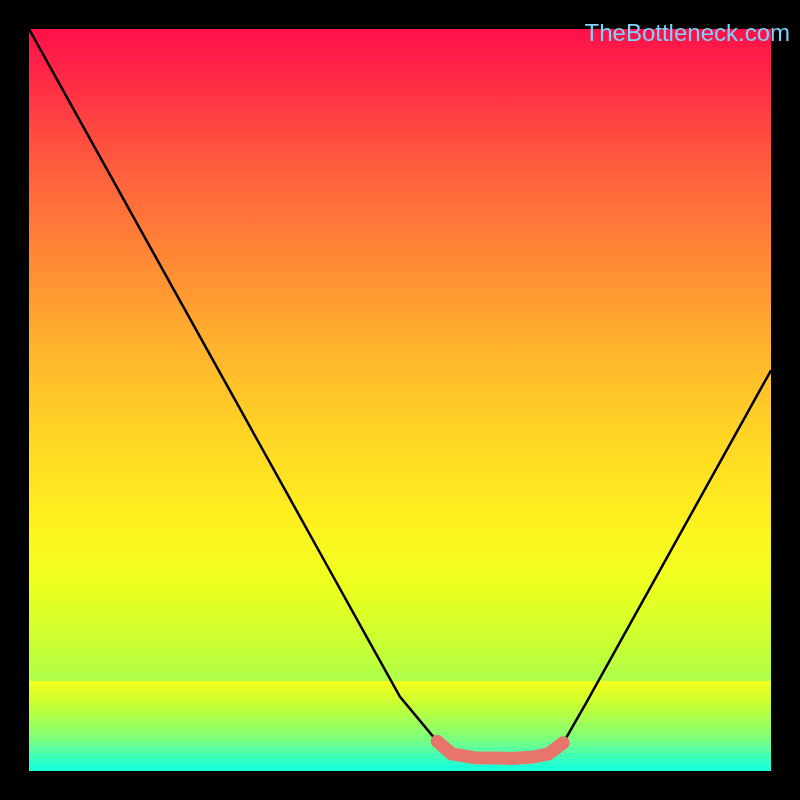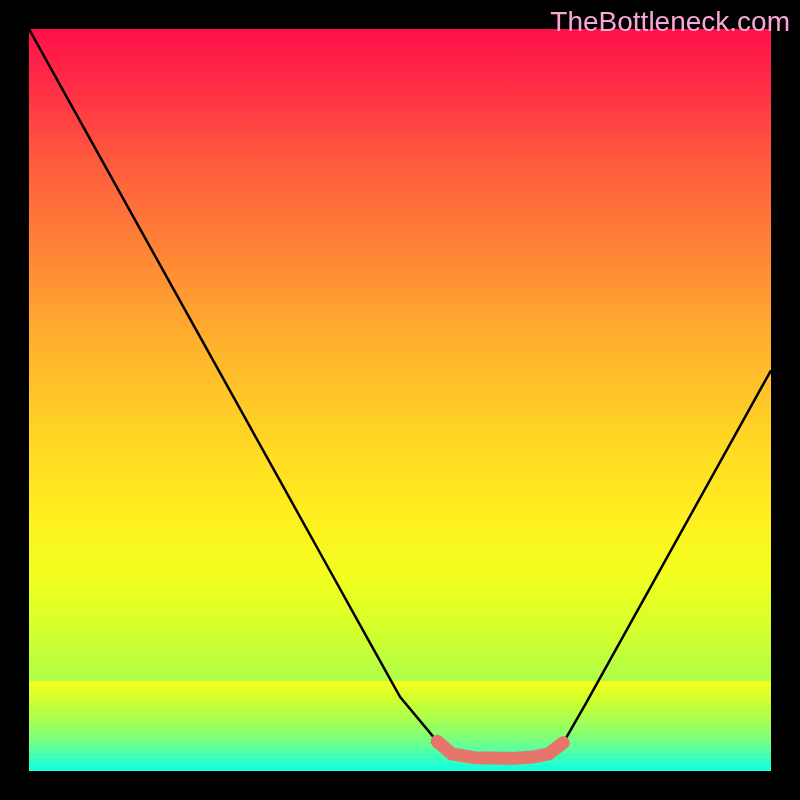--- a/index.html
+++ b/index.html
@@ -6,24 +6,24 @@
   body {
     width: 800px;
     height: 800px;
     background: #000;
     position: relative;
     font-family: Arial, sans-serif;
     overflow: hidden;
   }
   .watermark {
     position: absolute;
-    top: 6px;
+    top: 19px;
     right: 10px;
-    color: #f9a8d4;
-    font-size: 28px;
+    color: #7dd3fc;
+    font-size: 24px;
     font-weight: 500;
     z-index: 10;
   }
   .plot-area {
     position: absolute;
     left: 29px;
     top: 29px;
     width: 742px;
     height: 742px;
     overflow: hidden;

